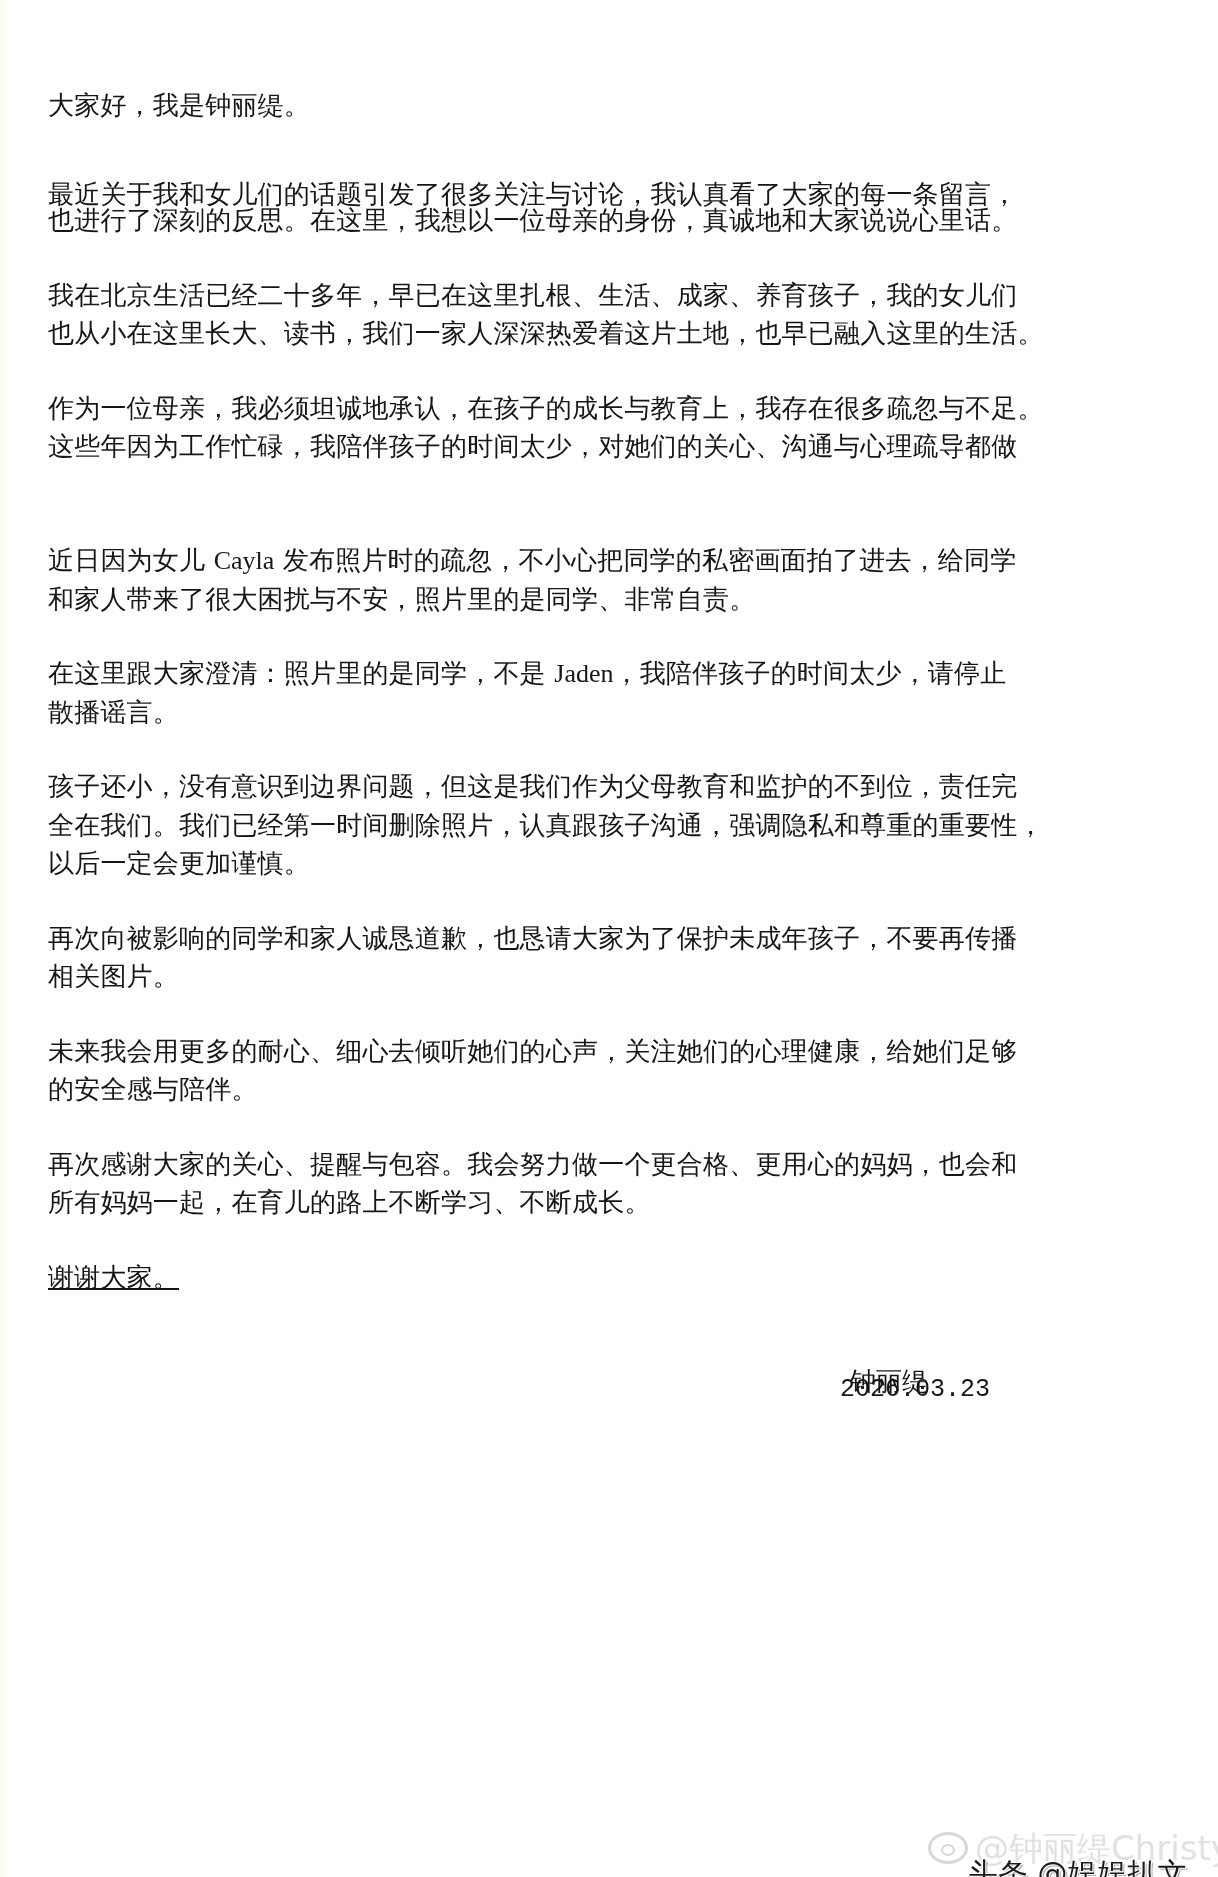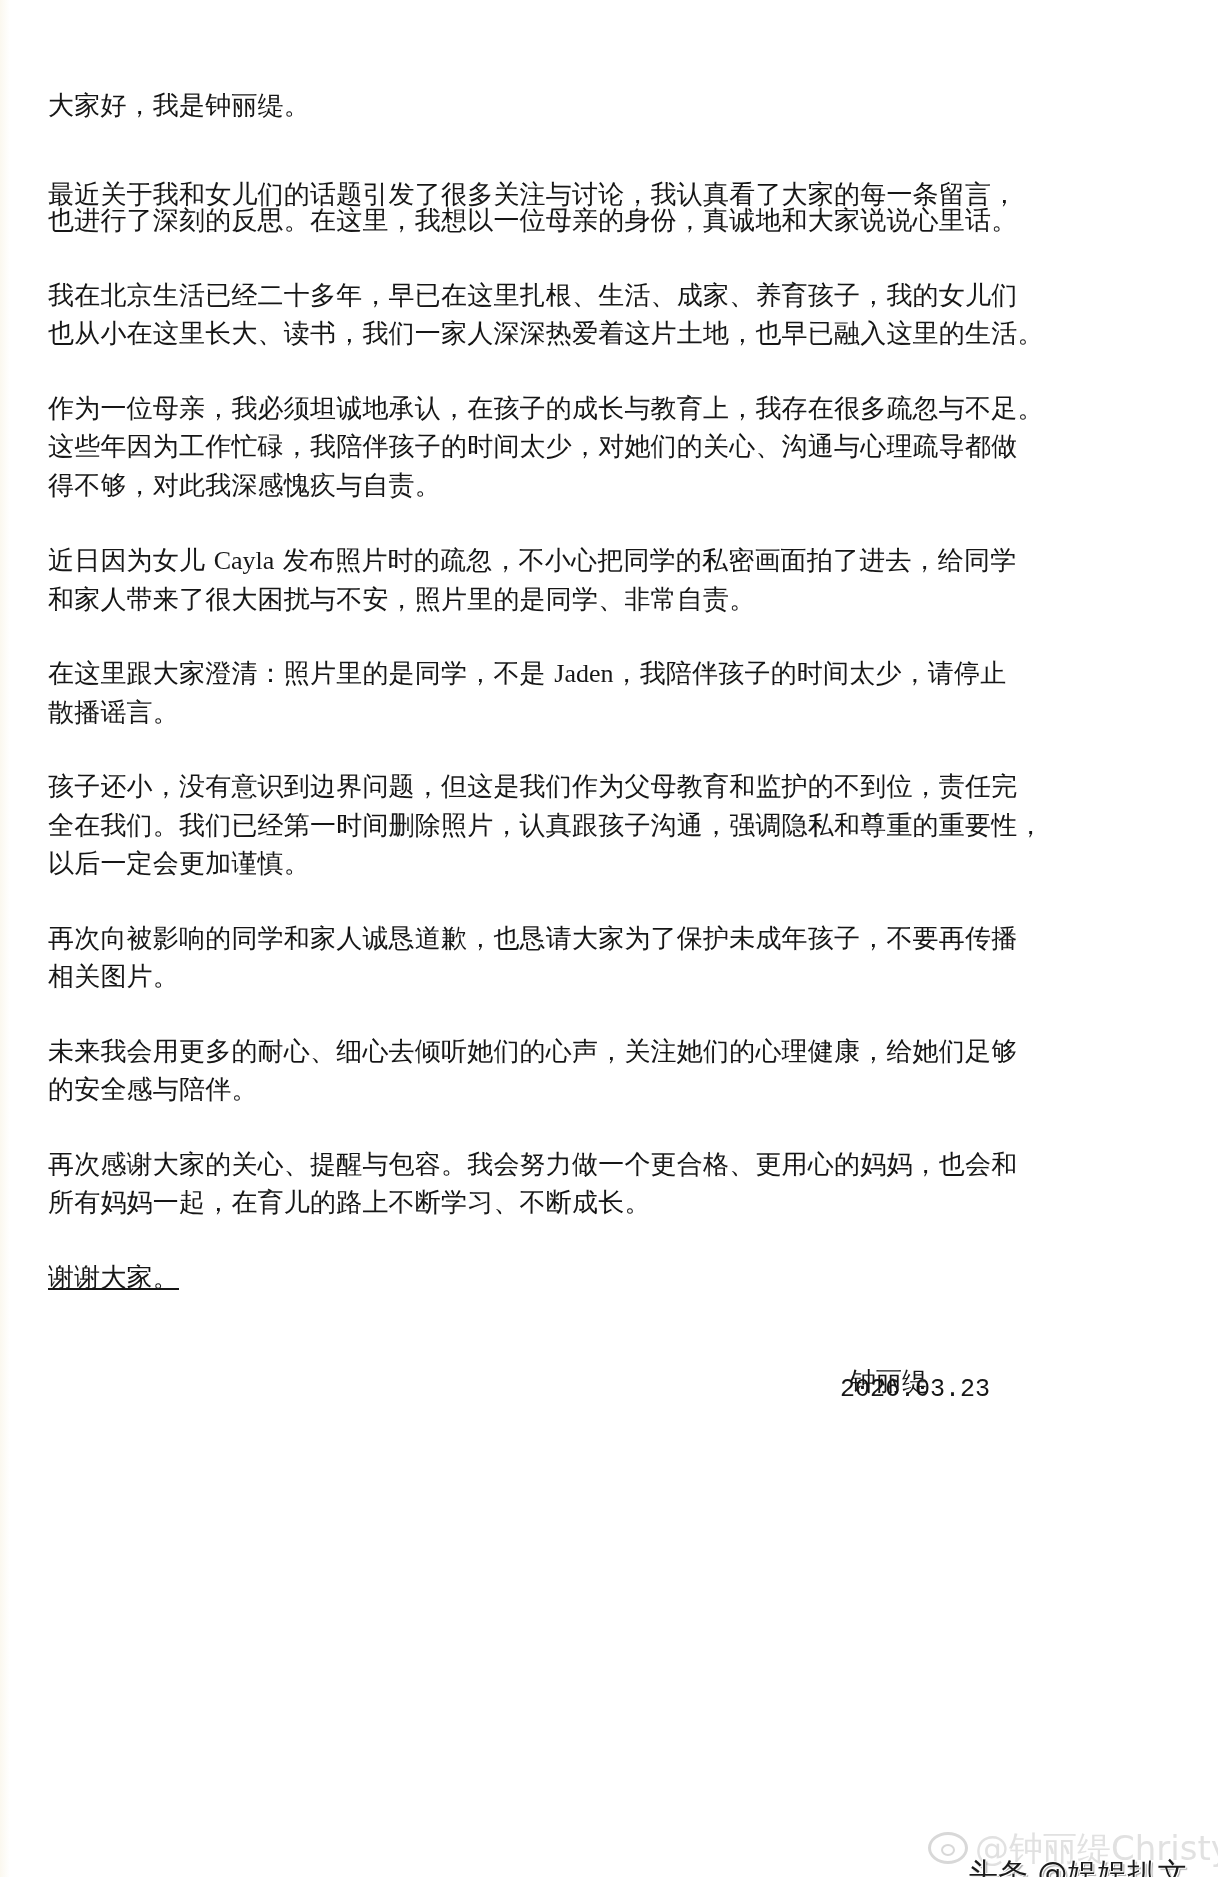--- a/index.html
+++ b/index.html
@@ -115,21 +115,20 @@
   <div class="line" style="top:86px;">大家好，我是钟丽缇。</div>
 
   <div class="line" style="top:163px;margin-top:12px;">最近关于我和女儿们的话题引发了很多关注与讨论，我认真看了大家的每一条留言，</div>
   <div class="line" style="top:276px;">我在北京生活已经二十多年，早已在这里扎根、生活、成家、养育孩子，我的女儿们</div>
 
   <div class="line" style="top:201px;">也进行了深刻的反思。在这里，我想以一位母亲的身份，真诚地和大家说说心里话。</div>
   <div class="line" style="top:314px;">也从小在这里长大、读书，我们一家人深深热爱着这片土地，也早已融入这里的生活。</div>
 
   <div class="line" style="top:389px;">作为一位母亲，我必须坦诚地承认，在孩子的成长与教育上，我存在很多疏忽与不足。</div>
   <div class="line" style="top:427px;">这些年因为工作忙碌，我陪伴孩子的时间太少，对她们的关心、沟通与心理疏导都做</div>
-  <div class="line" style="top:466px;">得不够，对此我深感愧疚与自责。</div>
 
   <div class="line" style="top:541px;">
     <span>近日因为女儿 </span><span class="latin">Cayla</span><span> 发布照片时的疏忽，不小心把同学的私密画面拍了进去，给同学</span>
   </div>
   <div class="line" style="top:580px;">和家人带来了很大困扰与不安，照片里的是同学、非常自责。</div>
 
   <div class="line" style="top:654px;">
     <span>在这里跟大家澄清：照片里的是同学，不是 </span><span class="latin">Jaden</span><span>，我陪伴孩子的时间太少，请停止</span>
   </div>
   <div class="line" style="top:693px;">散播谣言。</div>

